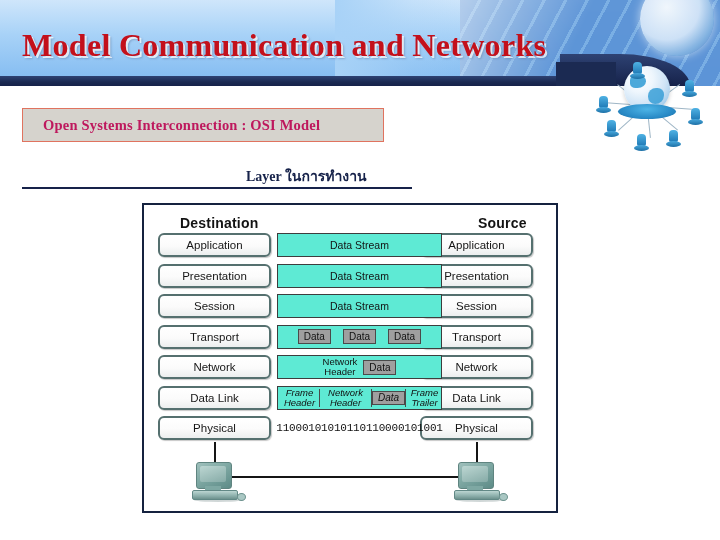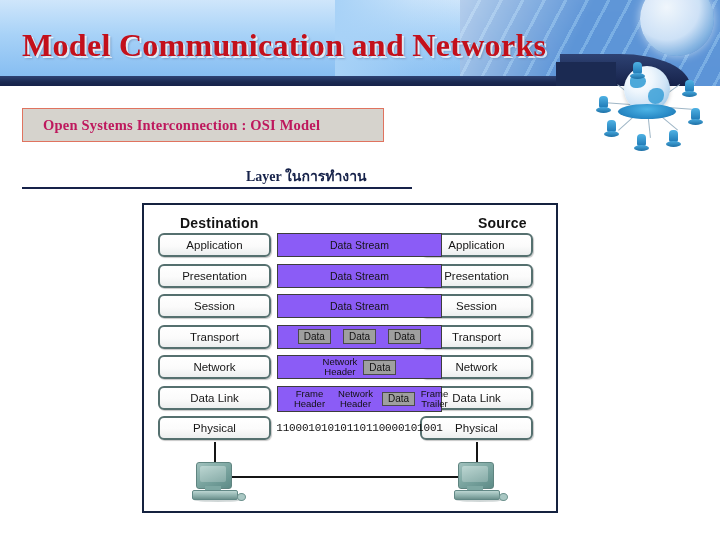--- a/index.html
+++ b/index.html
@@ -153,21 +153,21 @@
     display:flex;align-items:center;justify-content:center;
     font-family:"Liberation Sans", sans-serif;
     font-size:11.5px;color:#161616;
     box-shadow:1px 1px 1px rgba(0,0,0,.22);
   }
   .lyr.left{left:14px;}
   .lyr.right{left:276px;}
 
   .mid{
     position:absolute;left:133px;width:165px;height:24px;
-    background:#8b5cf6;
+    background:#5eead4;
     border:1px solid #3d3d3d;
     box-sizing:border-box;
     display:flex;align-items:center;justify-content:center;
     font-family:"Liberation Sans", sans-serif;
     font-size:10.5px;color:#131313;
   }
 
   .datachip{
     background:#9f9f9f;border:1px solid #4a4a4a;
     font-family:"Liberation Sans", sans-serif;font-size:10px;color:#111;
@@ -175,21 +175,21 @@
     display:flex;align-items:center;justify-content:center;
   }
   .row-transport-mid{display:flex;align-items:center;justify-content:center;gap:12px;}
 
   .nh-row{display:flex;align-items:center;justify-content:center;gap:6px;}
   .nh-label{
     font-family:"Liberation Sans", sans-serif;font-size:9.5px;color:#111;
     line-height:10px;text-align:center;
   }
 
-  .dl-row{display:flex;align-items:stretch;justify-content:flex-start;padding:12px;}
+  .dl-row{display:flex;align-items:stretch;justify-content:flex-start;padding:2px;font-style:italic;}
   .dl-cell{
     flex:0 0 auto;display:flex;align-items:center;justify-content:center;
     border-right:1px solid #4a4a4a;
     font-family:"Liberation Sans", sans-serif;font-size:9.5px;color:#111;
     line-height:10px;text-align:center;box-sizing:border-box;
   }
   .dl-cell:last-child{border-right:none;}
 
   .binary{
     position:absolute;left:133px;width:165px;height:24px;

